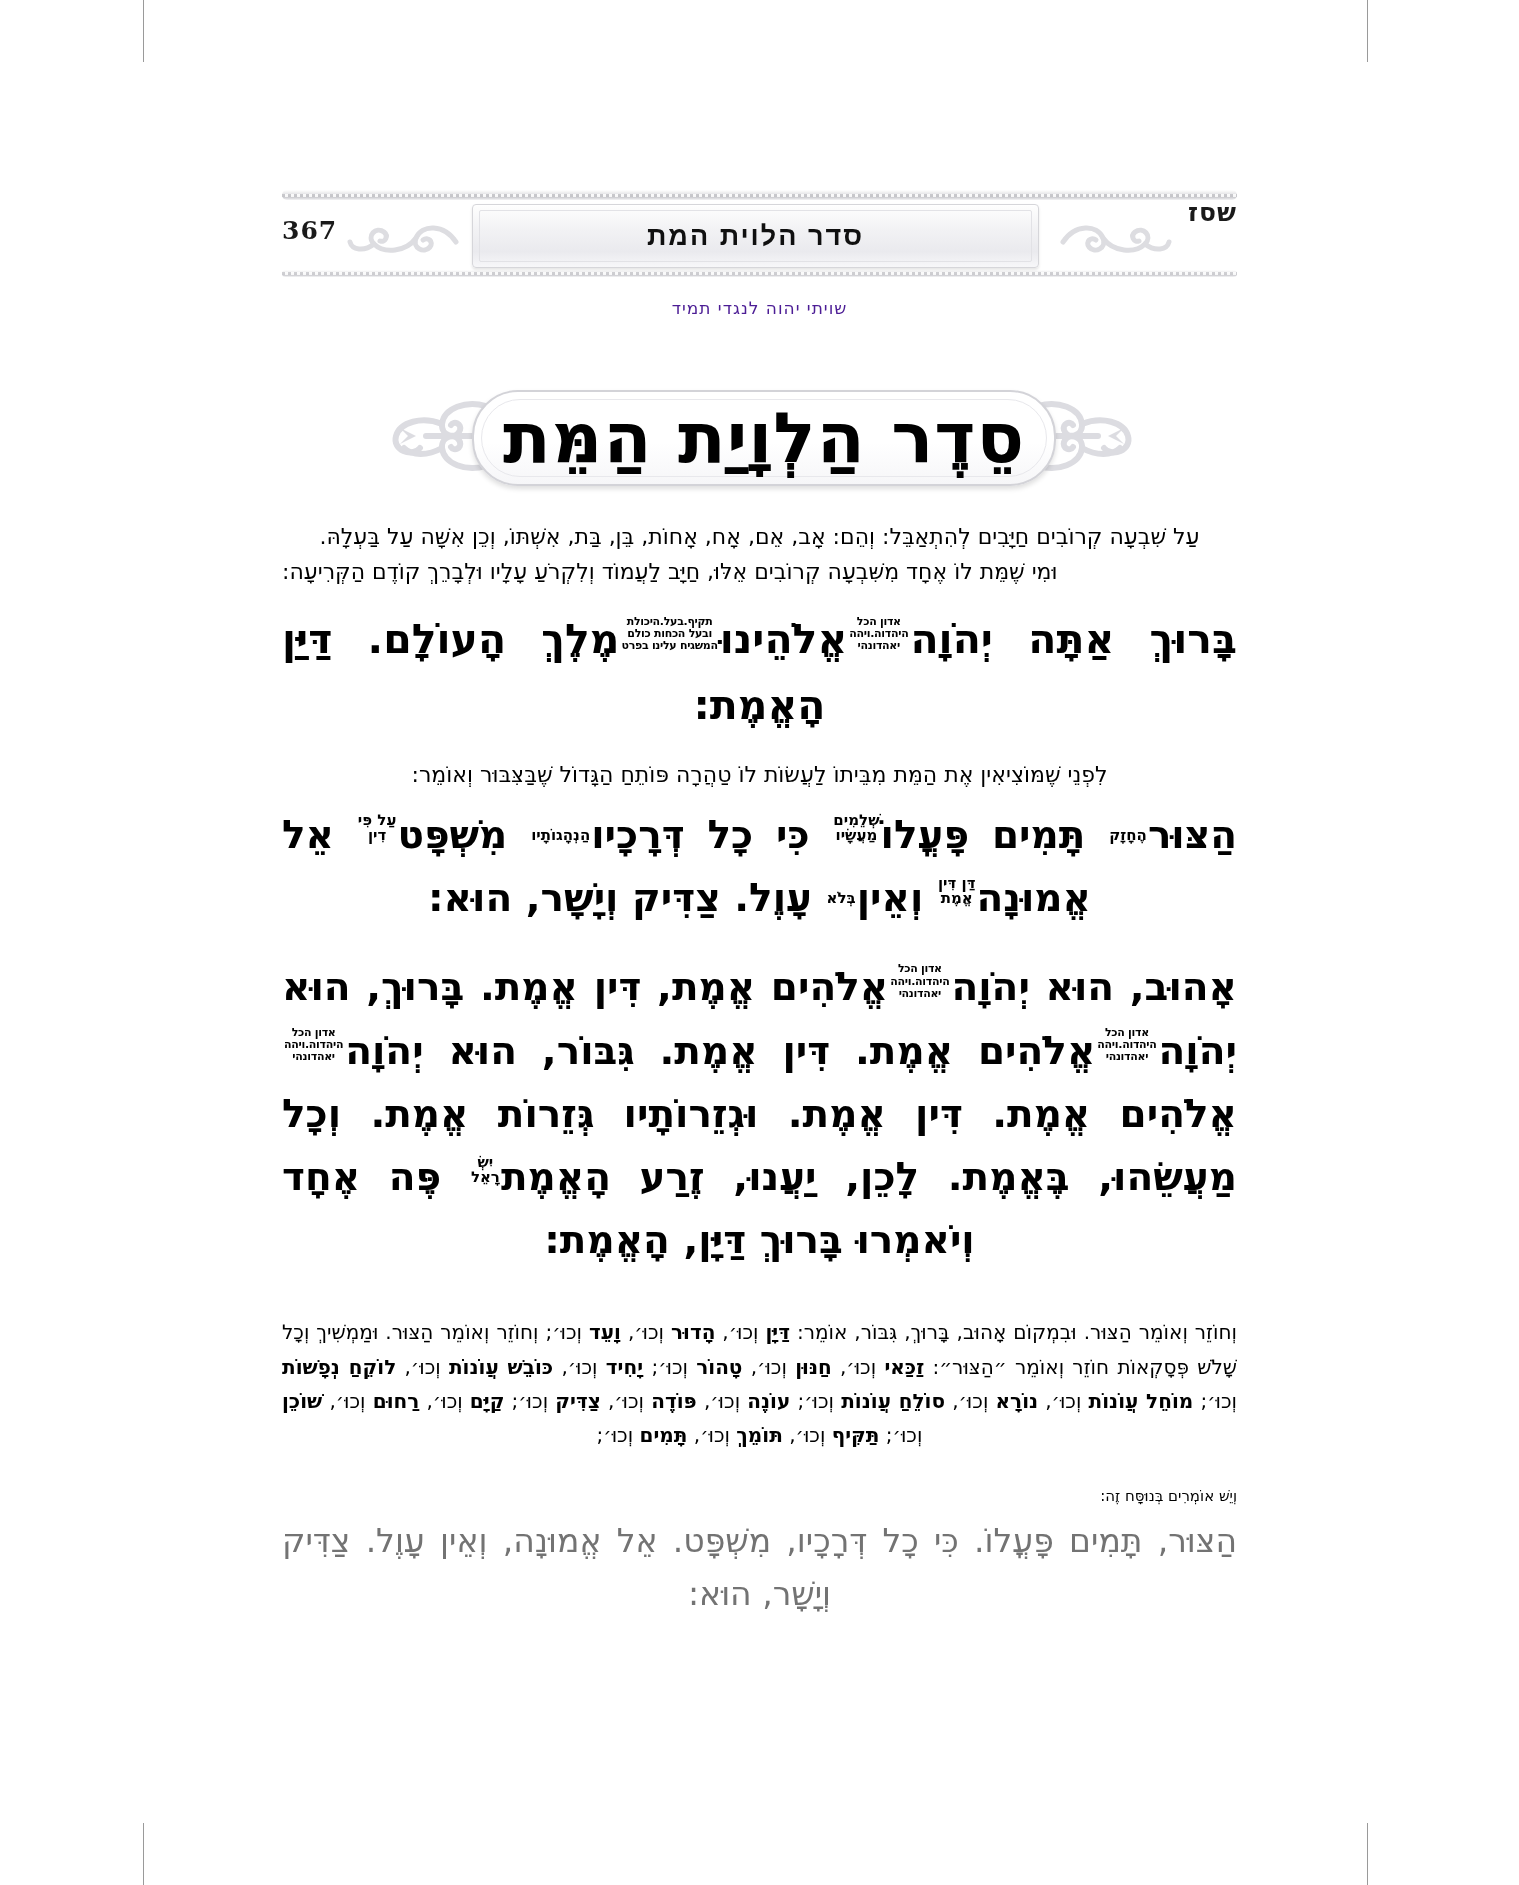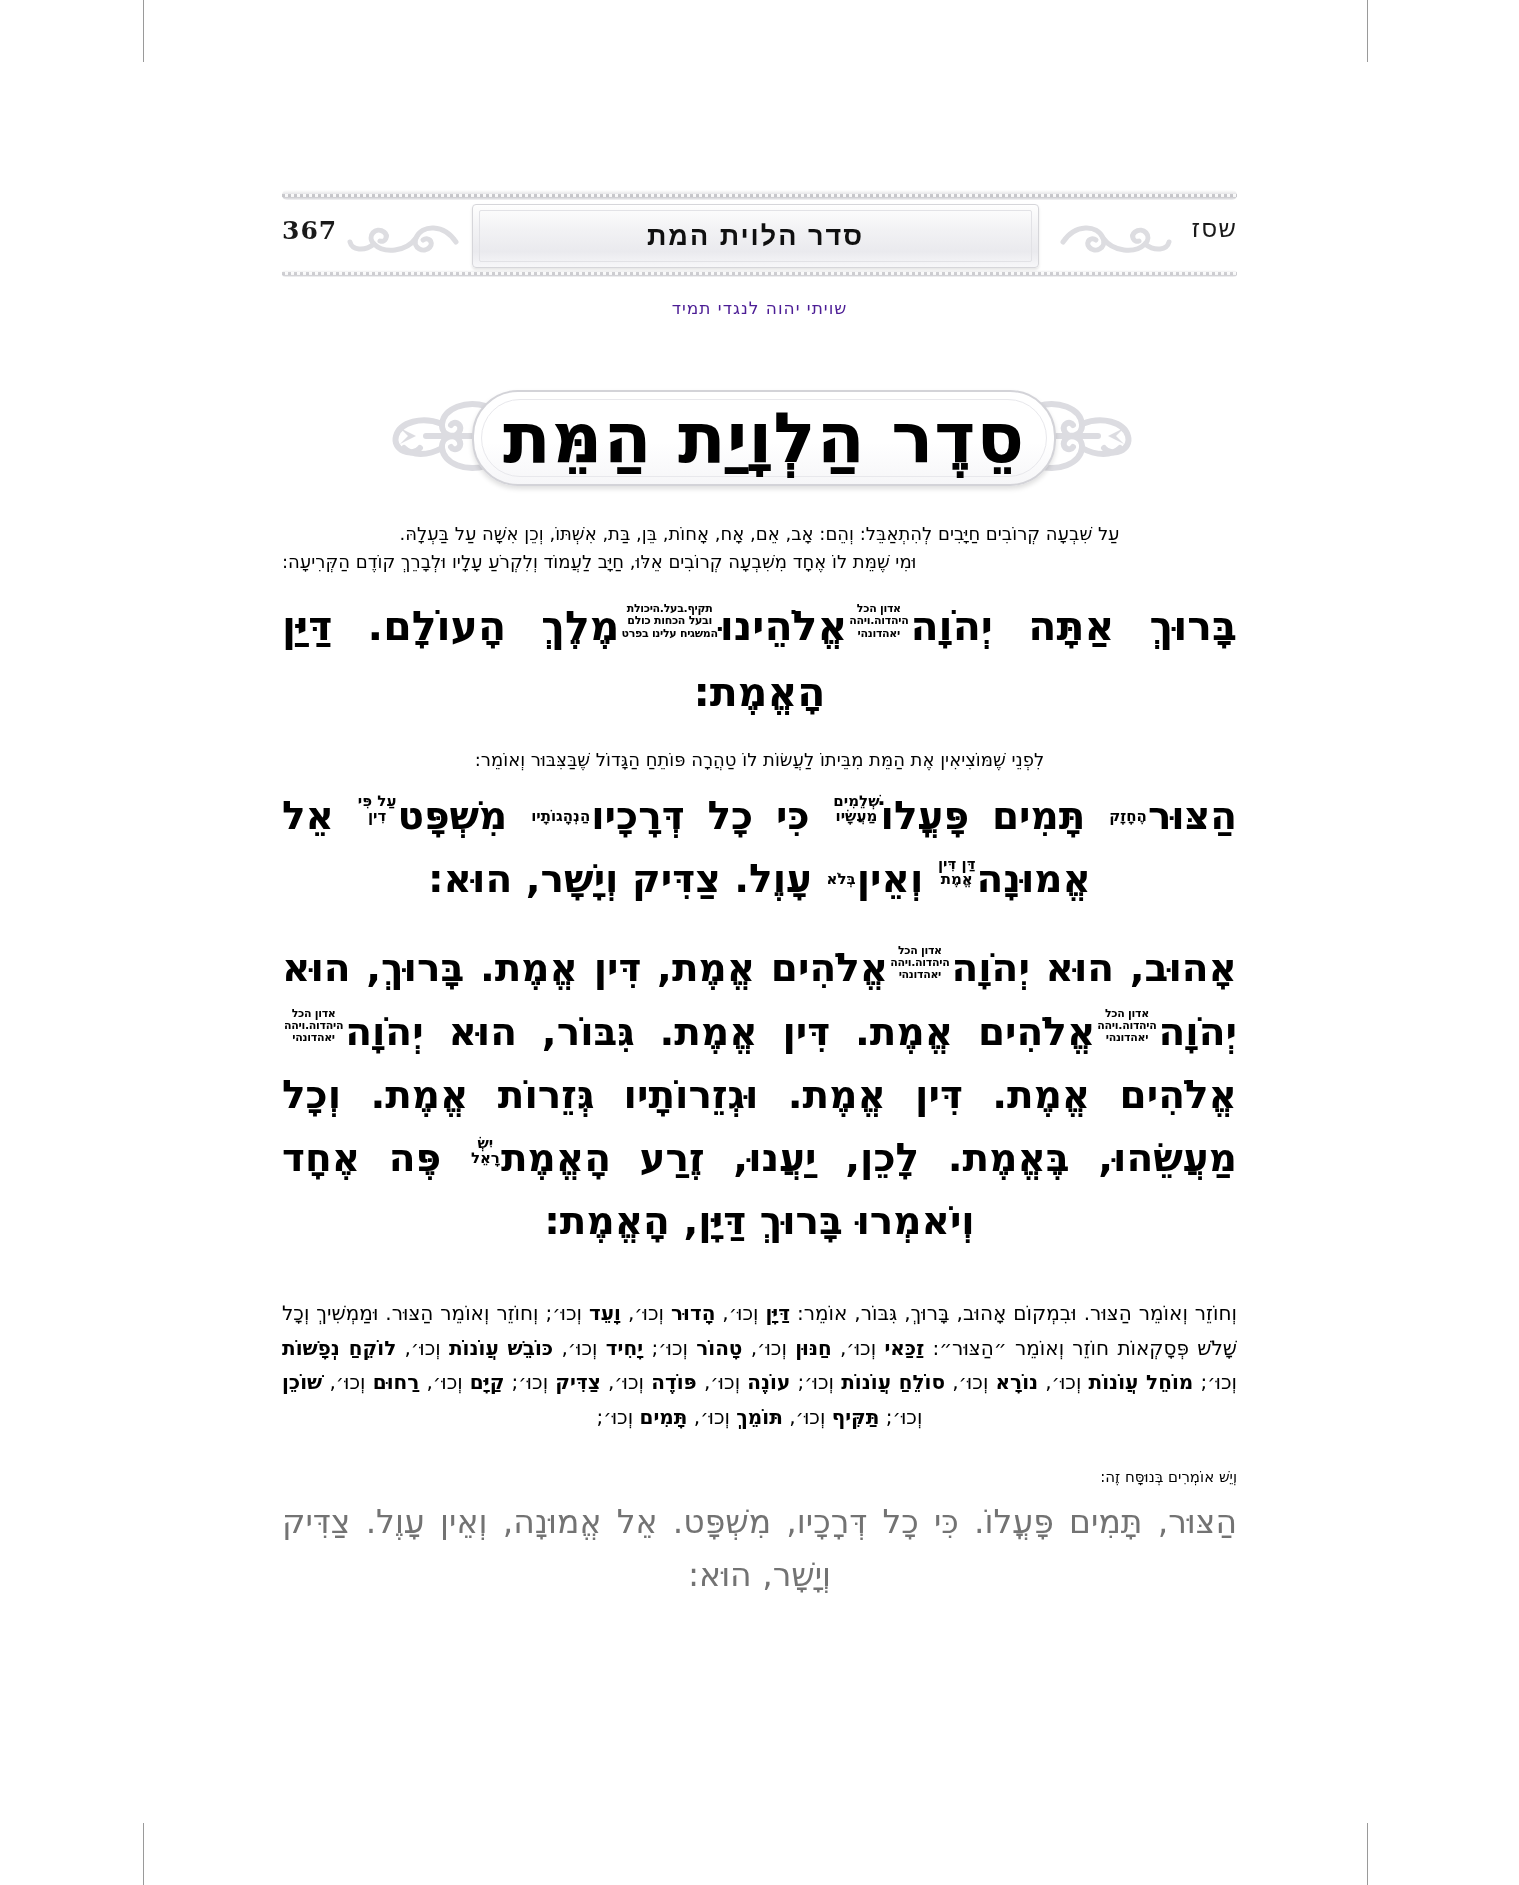--- a/index.html
+++ b/index.html
@@ -119,24 +119,24 @@
     top: 26px;
     font-family: "DejaVu Serif", serif;
     font-size: 25px;
     font-weight: 700;
     color: #1a1a1a;
     letter-spacing: 1px;
   }
   .head-folio-heb {
     position: absolute;
     right: 0;
-    top: 24px;
+    top: 8px;
     font-family: "DejaVu Sans", sans-serif;
     font-size: 25px;
-    font-weight: 400;
+    font-weight: 700;
     color: #1a1a1a;
     direction: rtl;
     letter-spacing: 1px;
   }
   .flourish {
     position: absolute;
     top: 22px;
     width: 120px;
     height: 48px;
     color: #dddde1;
@@ -212,21 +212,21 @@
     position: absolute;
     left: 0;
     top: 520px;
     width: 955px;
     direction: rtl;
   }
   p { margin: 0; }
 
   .rubric {
     font-family: "DejaVu Sans", sans-serif;
-    font-size: 18px;
+    font-size: 22px;
     line-height: 1.58;
     color: #000000;
     text-align: justify;
     text-align-last: center;
     direction: rtl;
   }
   .rubric-center {
     text-align: center;
   }
   .rubric-left-end { text-align-last: left; }

